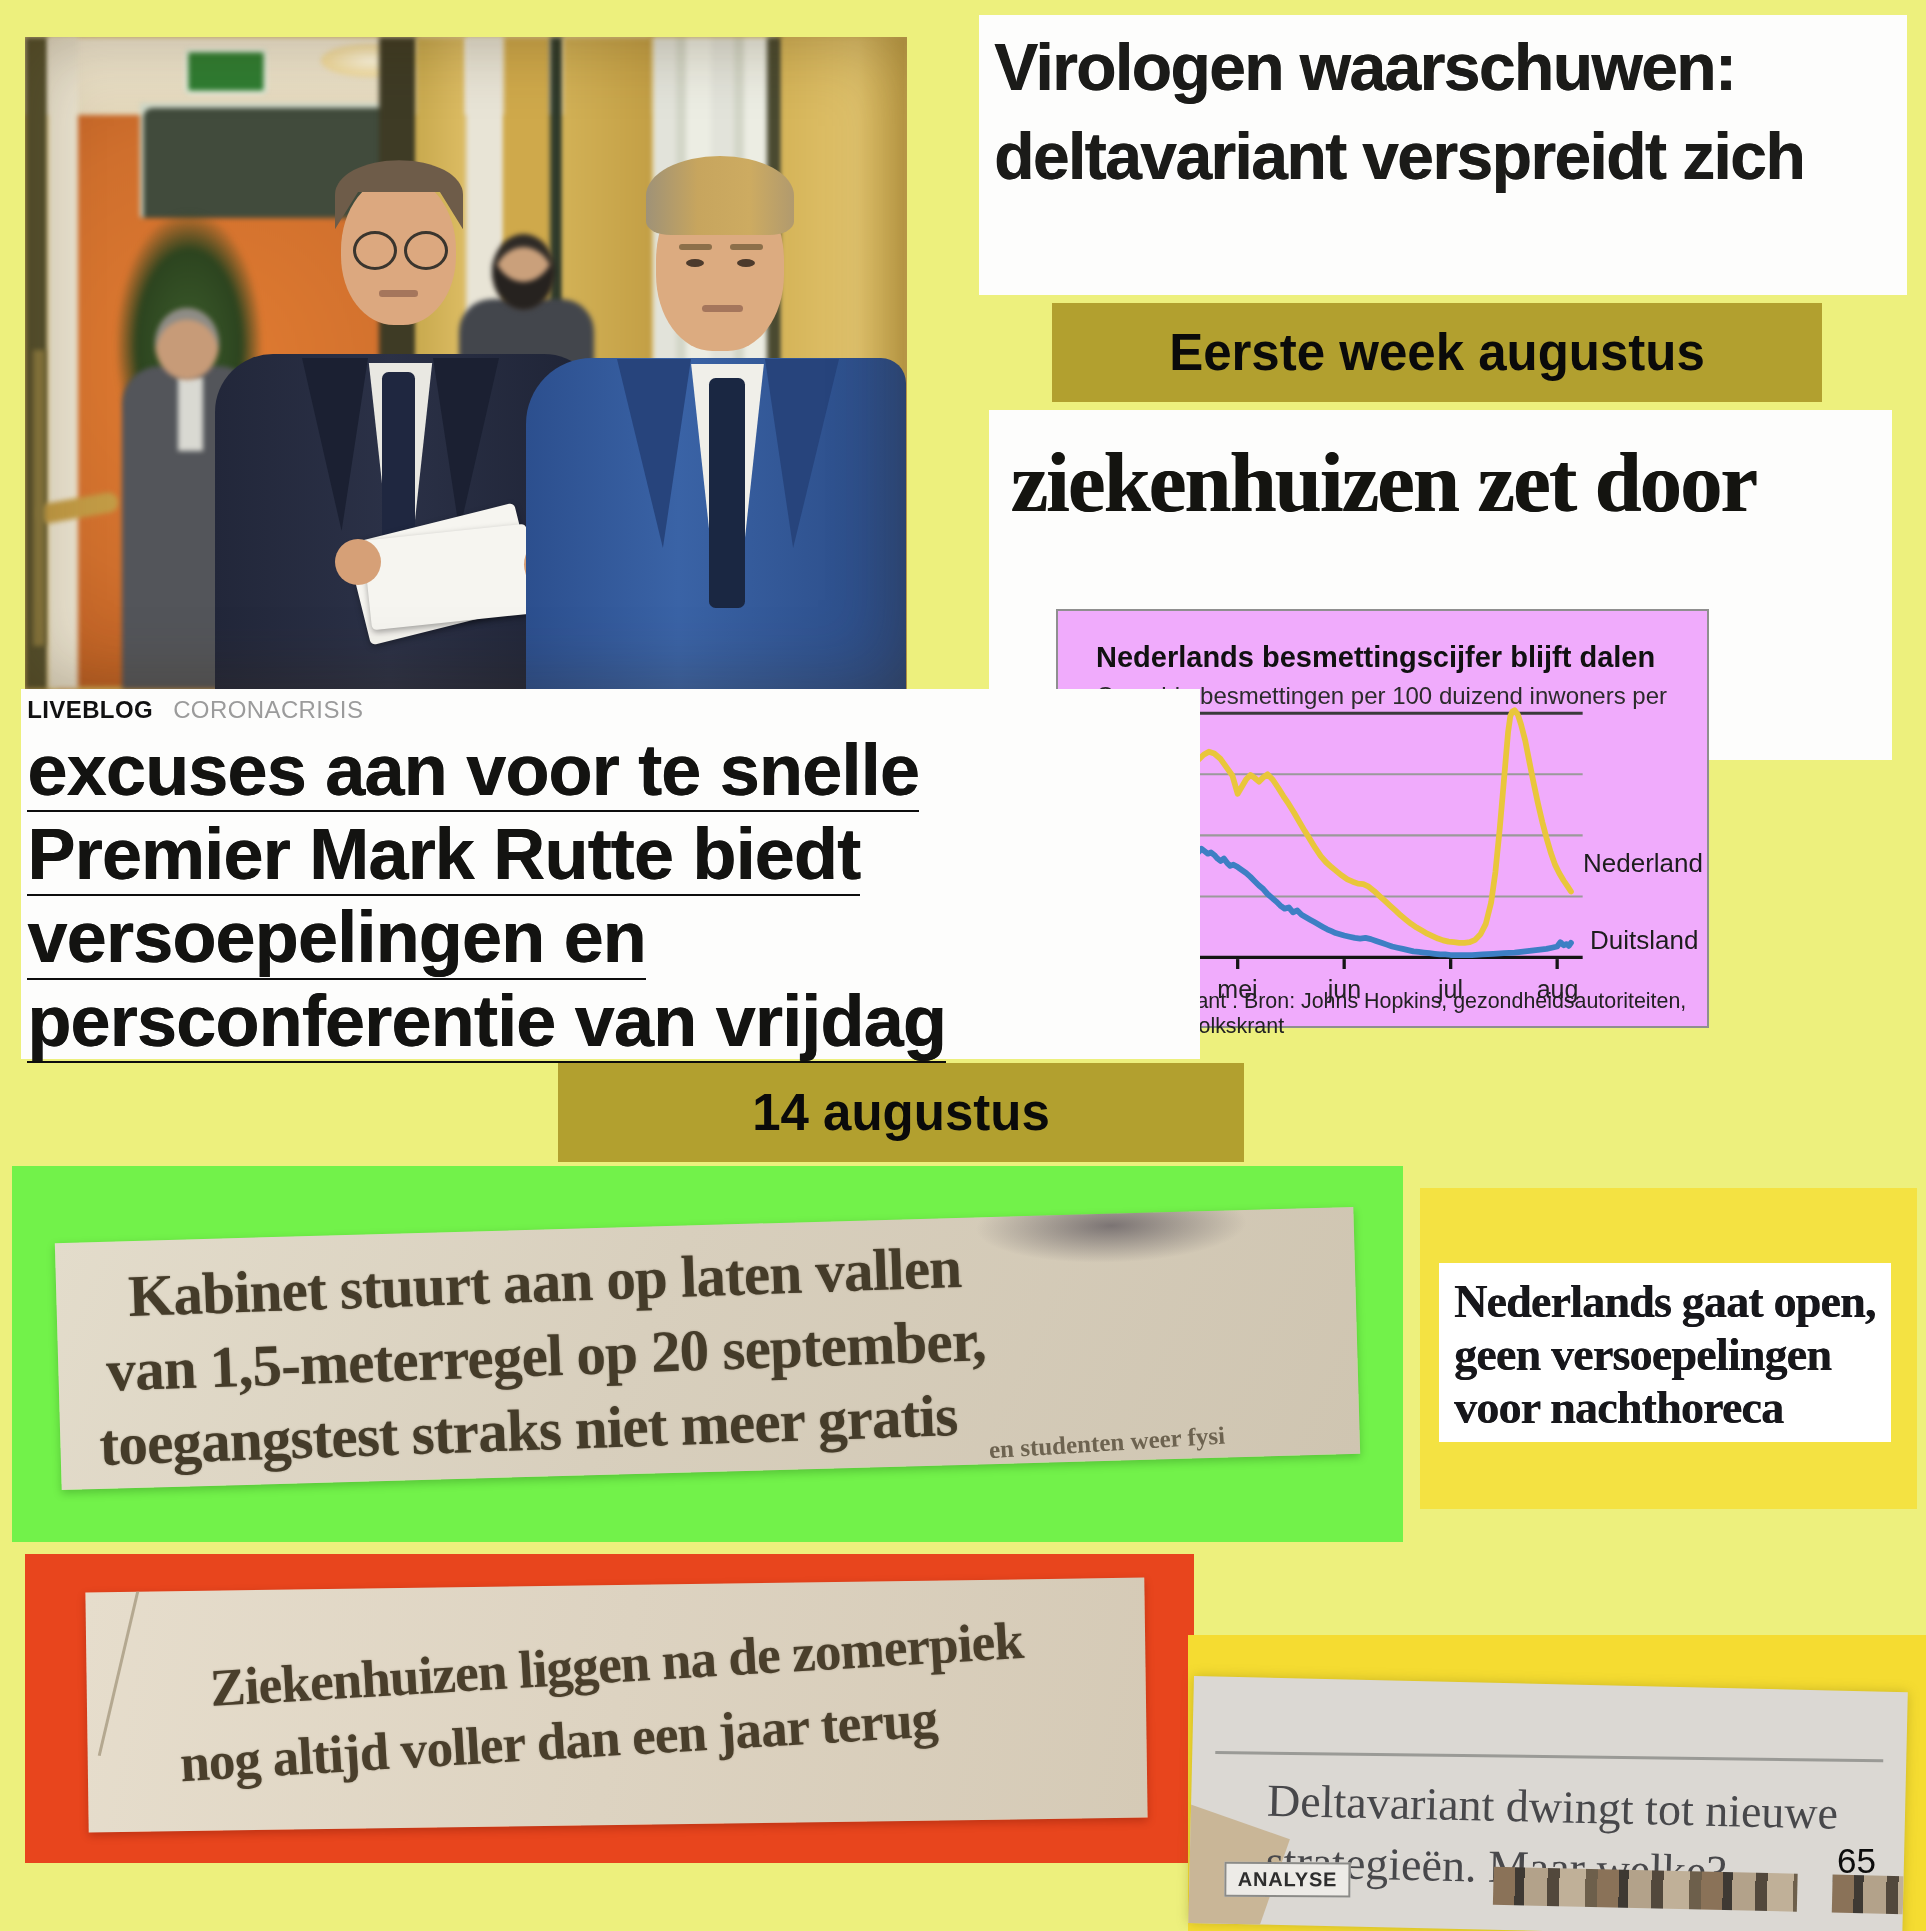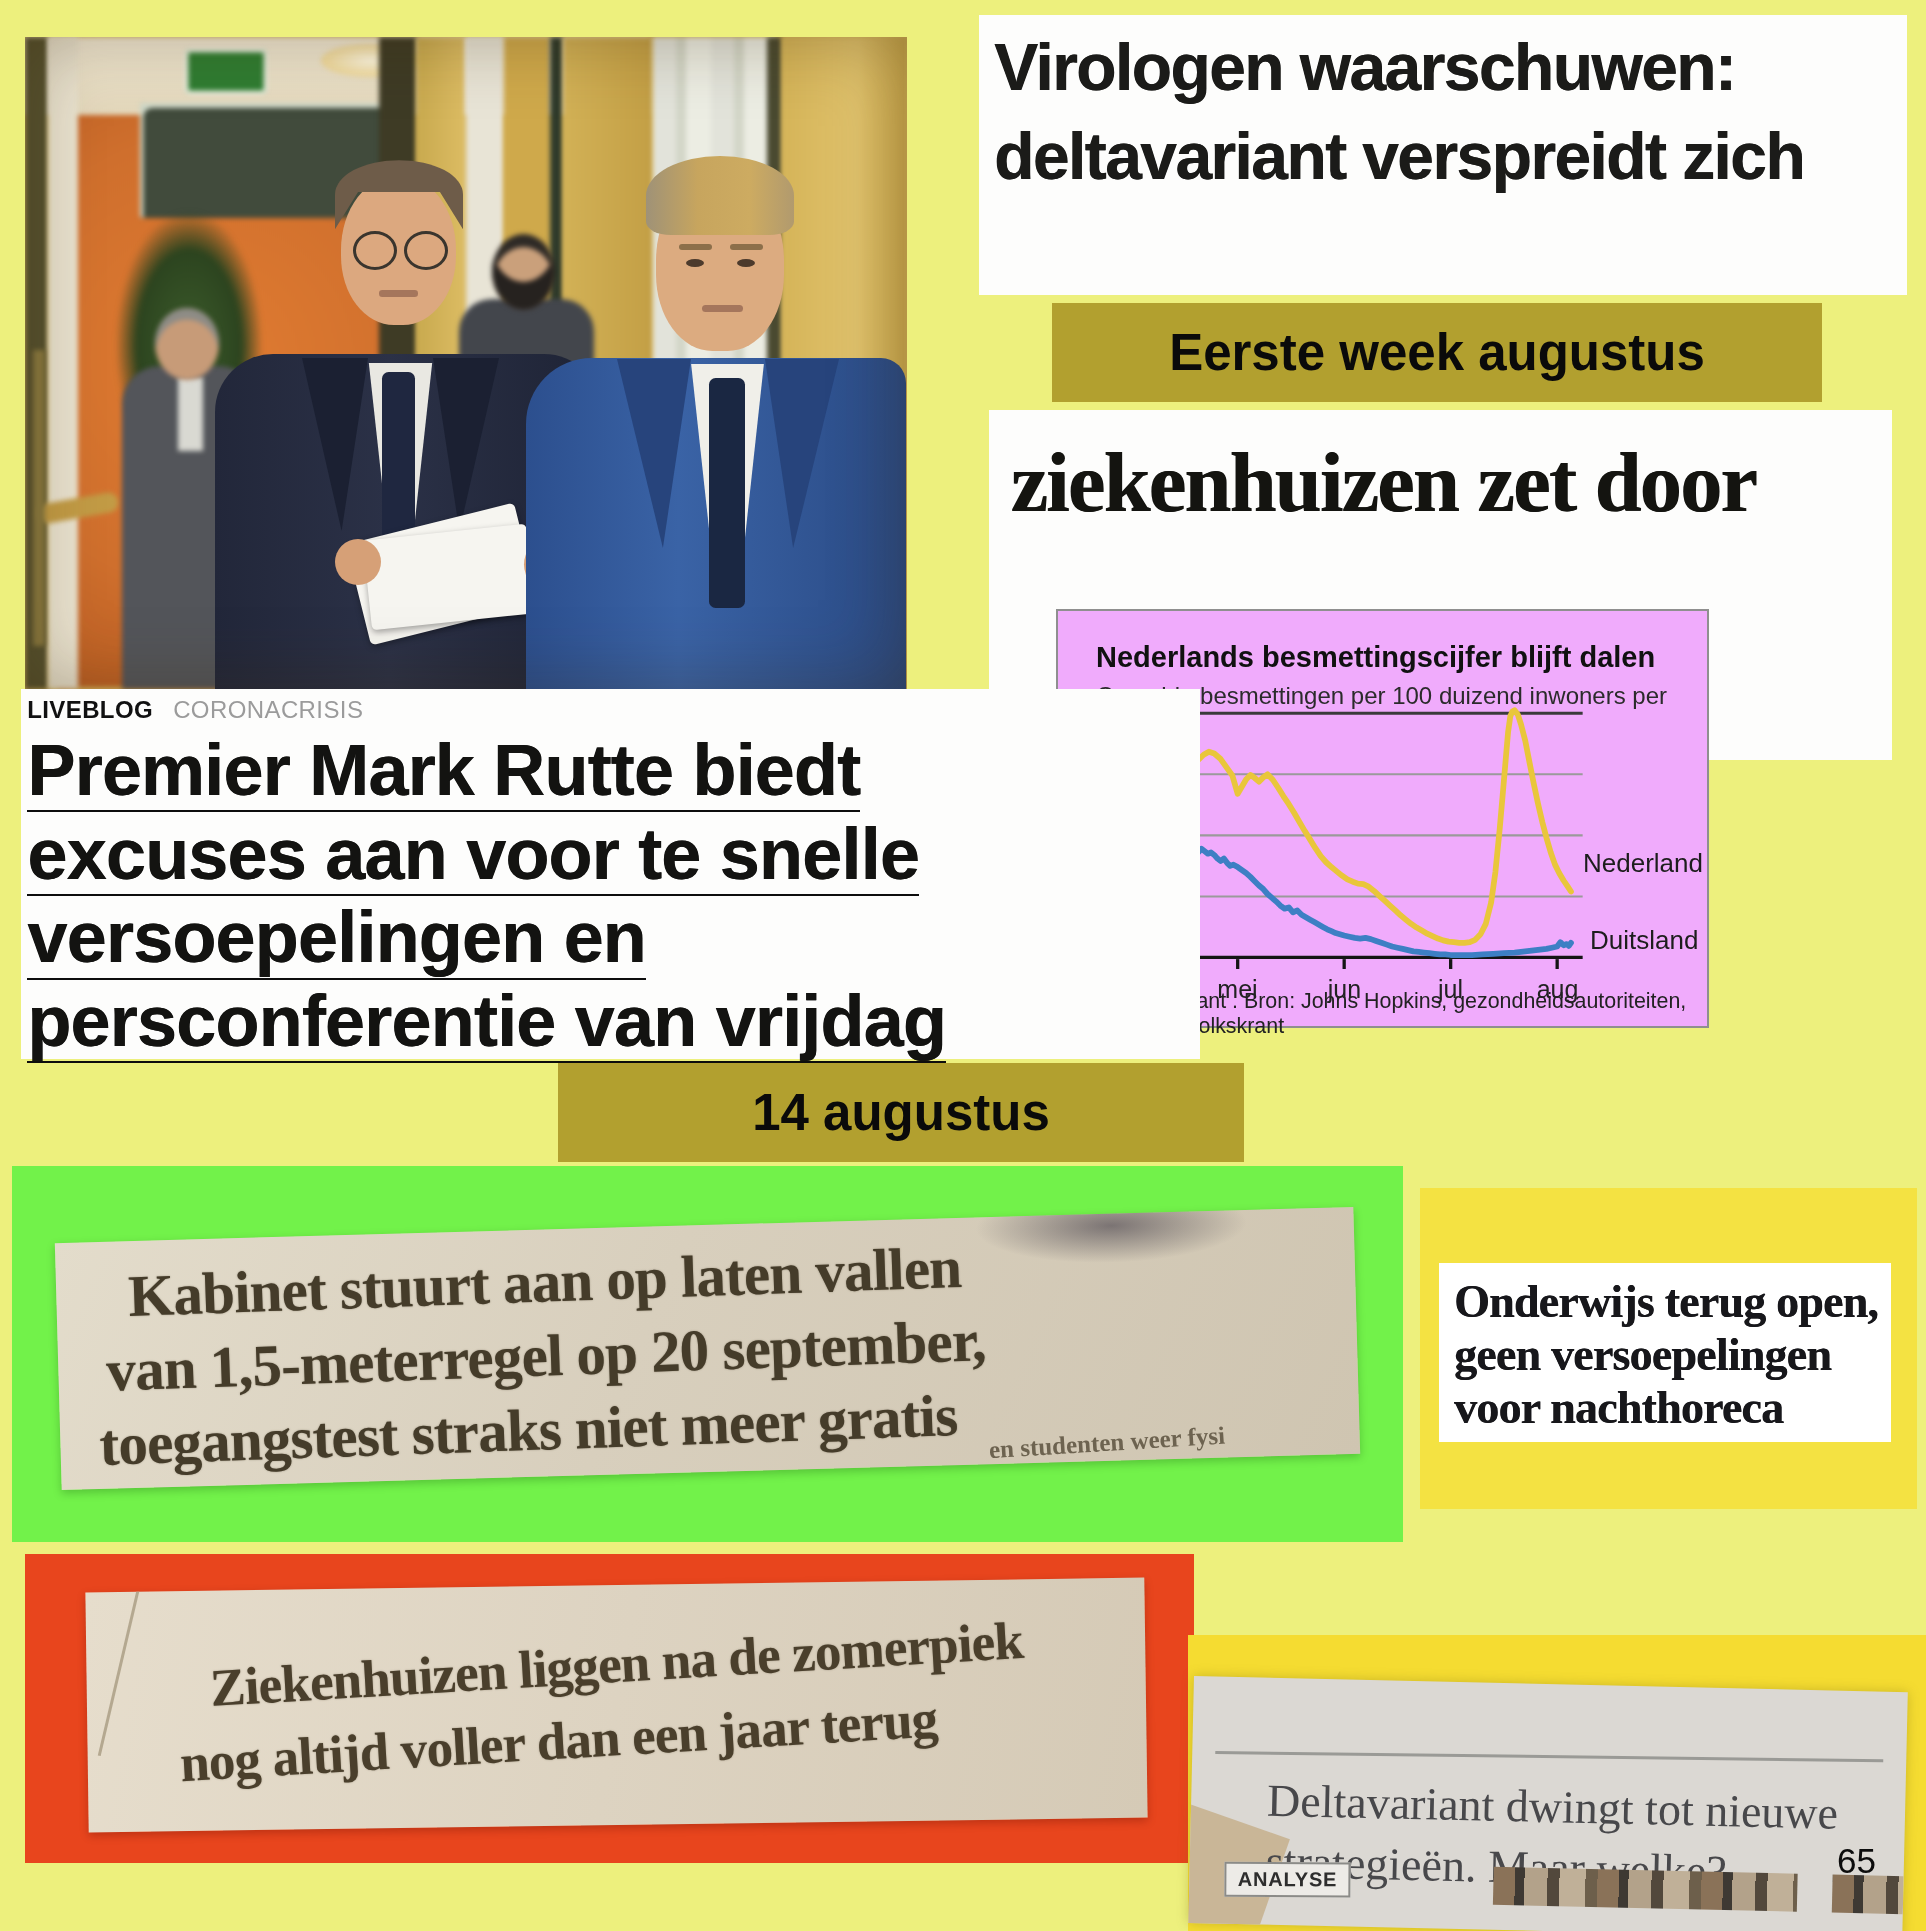--- a/index.html
+++ b/index.html
@@ -202,22 +202,22 @@
   <div class="leg" style="left:520px;top:314px;">Duitsland</div>
   <div class="src">© de Volkskrant . Bron: Johns Hopkins, gezondheidsautoriteiten, analyse de Volkskrant</div>
 </div>
 
 <div class="abs whitebox liveblog-box">
   <div class="lb-row">
     <span class="lb">LIVEBLOG</span>
     <span class="cc">CORONACRISIS</span>
   </div>
   <div class="h-premier">
+    <div>excuses aan voor te snelle</div>
     <div>Premier Mark Rutte biedt</div>
-    <div>excuses aan voor te snelle</div>
     <div>versoepelingen en</div>
     <div>persconferentie van vrijdag</div>
   </div>
 </div>
 
 <div class="abs banner b2">
   <span>14 augustus</span>
 </div>
 
 <div class="abs greenbox">
@@ -225,21 +225,21 @@
     <div class="smudge"></div>
     <div class="l" style="left:72px;top:18px;transform:rotate(-.4deg);">Kabinet stuurt aan op laten vallen</div>
     <div class="l" style="left:48px;top:92px;transform:rotate(-.4deg);">van 1,5-meterregel op 20 september,</div>
     <div class="l" style="left:39px;top:166px;transform:rotate(-.4deg);">toegangstest straks niet meer gratis</div>
     <div class="frag serif" style="left:928px;top:215px;transform:rotate(-2deg);">en studenten weer fysi</div>
   </div>
 </div>
 
 <div class="abs onderwijs-panel">
   <div class="onderwijs-white serif">
-    <div>Onderwijs terug open,</div>
+    <div>Nederlands gaat open,</div>
     <div>geen versoepelingen</div>
     <div>voor nachthoreca</div>
   </div>
 </div>
 
 <div class="abs redbox">
   <div class="abs clip-zieken serif">
     <div class="crease"></div>
     <div class="l" style="left:123px;top:49px;transform:rotate(-2.6deg);">Ziekenhuizen liggen na de zomerpiek</div>
     <div class="l" style="left:92px;top:125px;transform:rotate(-2.6deg);">nog altijd voller dan een jaar terug</div>

